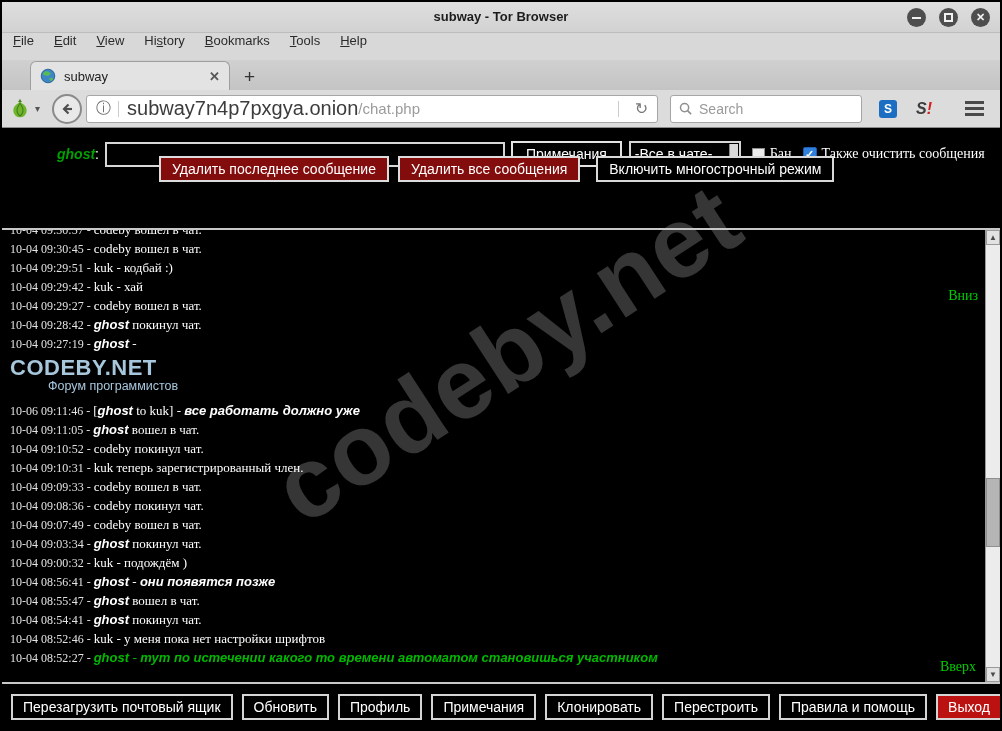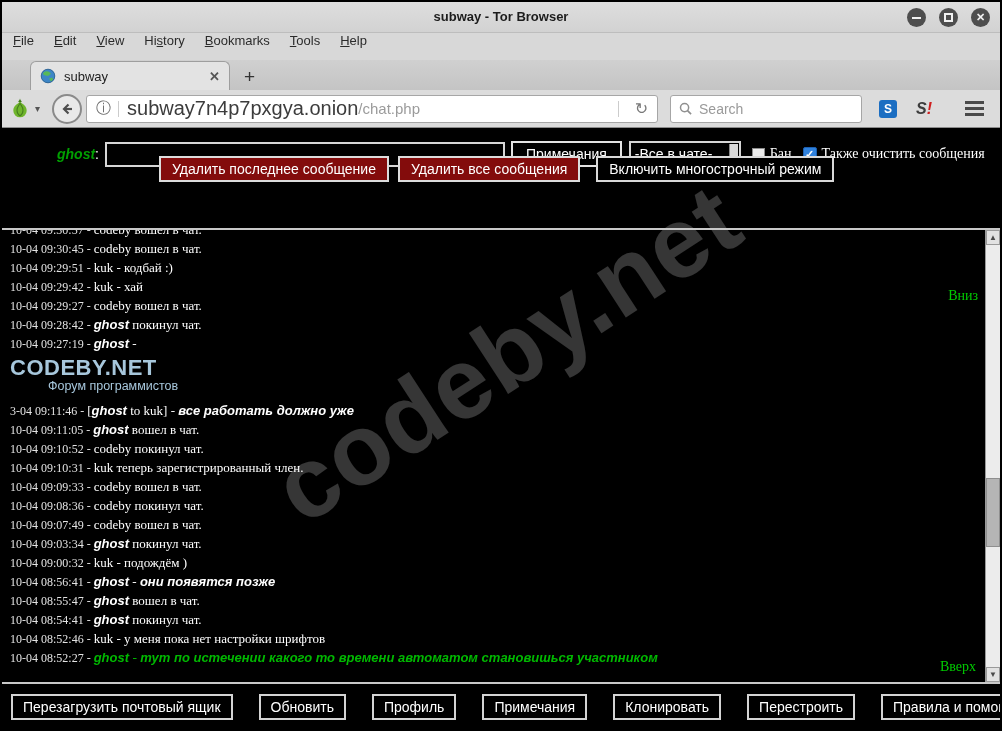--- a/index.html
+++ b/index.html
@@ -121,21 +121,21 @@
         border-left:1px solid #9a9a9a; }
   .sb-btn { position:absolute; left:0; right:0; height:15px; background:#e2e2e2;
             border:1px solid #9a9a9a; color:#4a4a4a; font-size:8px; line-height:13px;
             text-align:center; }
   .sb-btn.top { top:0; } .sb-btn.bottom { bottom:0; }
   .sb-thumb { position:absolute; left:0; right:0; top:248px; height:69px;
               background:#b5b5b5; border:1px solid #8f8f8f; }
 
   
   .toolbar { position:absolute; left:0; right:0; top:562px; height:33px; background:#000;
-             display:flex; align-items:center; padding:0 9px; gap:26px; z-index:2; }
+             display:flex; align-items:center; padding:0 9px; gap:9px; z-index:2; }
   .toolbar-btn { height:26px; padding:0 10px; background:#000; color:#fff; font-size:14px;
                  border:2px solid #d4d4d4; font-family:"Liberation Sans",sans-serif;
                  white-space:nowrap; }
   .toolbar-btn.exit { background:#bb1111; margin-left:auto; }
 </style>
 </head>
 <body>
 
 <div class="window">
 
@@ -251,21 +251,21 @@
           <div class="msg"><span class="sg-ts">10-04 09:30:45 - </span><span class="sg-p">codeby вошел в чат.</span></div>
           <div class="msg"><span class="sg-ts">10-04 09:29:51 - </span><span class="sg-p">kuk - кодбай :)</span></div>
           <div class="msg"><span class="sg-ts">10-04 09:29:42 - </span><span class="sg-p">kuk - хай</span></div>
           <div class="msg"><span class="sg-ts">10-04 09:29:27 - </span><span class="sg-p">codeby вошел в чат.</span></div>
           <div class="msg"><span class="sg-ts">10-04 09:28:42 - </span><span class="sg-nick">ghost</span><span class="sg-p"> покинул чат.</span></div>
           <div class="msg"><span class="sg-ts">10-04 09:27:19 - </span><span class="sg-nick">ghost</span><span class="sg-p"> -</span></div>
           <div class="logo">
             <div class="logo-title">CODEBY.NET</div>
             <div class="logo-sub">Форум программистов</div>
           </div>
-          <div class="msg"><span class="sg-ts">3-04 09:11:46 - </span><span class="sg-p">[</span><span class="sg-nick">ghost</span><span class="sg-p"> to kuk] - </span><span class="sg-bi">все работать должно уже</span></div>
+          <div class="msg"><span class="sg-ts">10-06 09:11:46 - </span><span class="sg-p">[</span><span class="sg-nick">ghost</span><span class="sg-p"> to kuk] - </span><span class="sg-bi">все работать должно уже</span></div>
           <div class="msg"><span class="sg-ts">10-04 09:11:05 - </span><span class="sg-nick">ghost</span><span class="sg-p"> вошел в чат.</span></div>
           <div class="msg"><span class="sg-ts">10-04 09:10:52 - </span><span class="sg-p">codeby покинул чат.</span></div>
           <div class="msg"><span class="sg-ts">10-04 09:10:31 - </span><span class="sg-p">kuk теперь зарегистрированный член.</span></div>
           <div class="msg"><span class="sg-ts">10-04 09:09:33 - </span><span class="sg-p">codeby вошел в чат.</span></div>
           <div class="msg"><span class="sg-ts">10-04 09:08:36 - </span><span class="sg-p">codeby покинул чат.</span></div>
           <div class="msg"><span class="sg-ts">10-04 09:07:49 - </span><span class="sg-p">codeby вошел в чат.</span></div>
           <div class="msg"><span class="sg-ts">10-04 09:03:34 - </span><span class="sg-nick">ghost</span><span class="sg-p"> покинул чат.</span></div>
           <div class="msg"><span class="sg-ts">10-04 09:00:32 - </span><span class="sg-p">kuk - подождём )</span></div>
           <div class="msg"><span class="sg-ts">10-04 08:56:41 - </span><span class="sg-nick">ghost</span><span class="sg-p"> - </span><span class="sg-bi">они появятся позже</span></div>
           <div class="msg"><span class="sg-ts">10-04 08:55:47 - </span><span class="sg-nick">ghost</span><span class="sg-p"> вошел в чат.</span></div>

